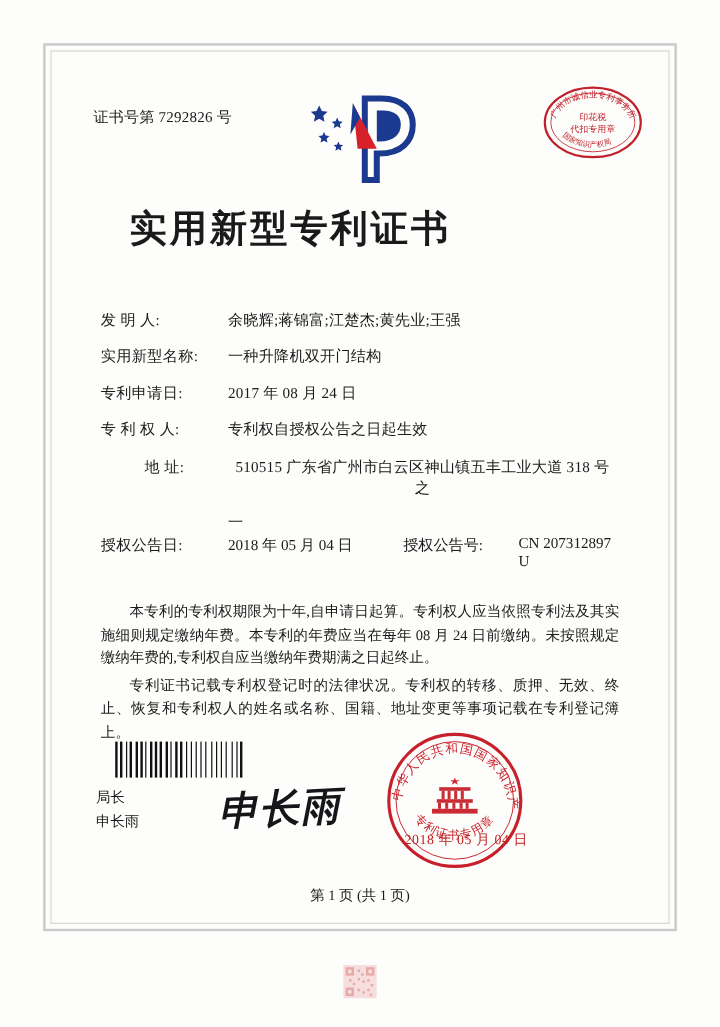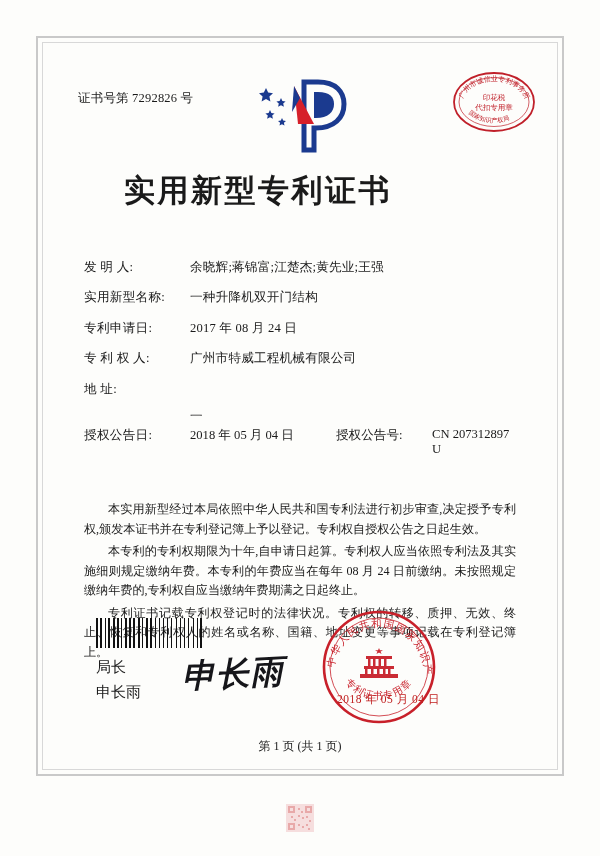--- a/index.html
+++ b/index.html
@@ -56,21 +56,20 @@
   
   .doc-title {
     position: absolute;
     left: 0; top: 170px;
     width: 484px;
     text-align: center;
     font-size: 31px;
     font-weight: bold;
     letter-spacing: 2.5px;
     font-family: "DejaVu Serif", serif;
-    margin-left: 16px;
   }
   
   .fields {
     position: absolute;
     left: 84px; top: 258px;
     width: 430px;
   }
   .frow {
     display: flex;
     align-items: flex-start;
@@ -80,21 +79,21 @@
   }
   .flabel {
     flex: 0 0 106px;
     white-space: nowrap;
     letter-spacing: 0.3px;
   }
   .fvalue {
     flex: 1 1 auto;
     letter-spacing: 0.2px;
   }
-  .frow.tight { margin-bottom: 10px; }
+  .frow.tight { margin-bottom: 10px; text-align: center; }
   .frow-inline {
     display: flex;
     font-size: 12.6px;
     margin-bottom: 11.5px;
     align-items: flex-start;
   }
   .col2-label {
     flex: 0 0 96px;
     white-space: nowrap;
     margin-left: 22px;
@@ -125,22 +124,22 @@
     align-items: stretch;
   }
   .barcode i {
     display: block;
     background: #111;
     height: 100%;
   }
   
   .sig-labels {
     position: absolute;
-    left: 96px; top: 655px;
-    font-size: 15px;
+    left: 80px; top: 655px;
+    font-size: 12px;
     line-height: 1.65;
   }
   .sig-script {
     position: absolute;
     left: 182px; top: 652px;
     font-size: 33px;
     font-family: "DejaVu Serif", serif;
     font-style: italic;
     font-weight: bold;
     color: #16161a;
@@ -250,38 +249,38 @@
     </div>
 
 
     <div class="frow">
       <div class="flabel">专利申请日:</div>
       <div class="fvalue">2017 年 08 月 24 日</div>
     </div>
 
     <div class="frow">
       <div class="flabel">专 利 权 人:</div>
-      <div class="fvalue">广州市特威工程机械有限公司</div>
+      <div class="fvalue">专利权自授权公告之日起生效</div>
     </div>
 
     <div class="frow tight">
       <div class="flabel">地        址:</div>
+      <div class="fvalue">510515  广东省广州市白云区神山镇五丰工业大道 318 号之</div>
     </div>
     <div class="addr-cont">一</div>
 
     <div class="frow-inline" style="margin-top:2px">
       <div class="flabel">授权公告日:</div>
       <div style="flex:0 0 124px">2018 年 05 月 04 日</div>
       <div class="col2-label">授权公告号:</div>
       <div style="flex:1 1 auto">CN 207312897 U</div>
     </div>
   </div>
 
   <div class="paras">
-    <p>本实用新型经过本局依照中华人民共和国专利法进行初步审查,决定授予专利权,颁发本证书并在专利登记簿上予以登记。专利权自授权公告之日起生效。</p>
     <p>本专利的专利权期限为十年,自申请日起算。专利权人应当依照专利法及其实施细则规定缴纳年费。本专利的年费应当在每年 08 月 24 日前缴纳。未按照规定缴纳年费的,专利权自应当缴纳年费期满之日起终止。</p>
     <p>专利证书记载专利权登记时的法律状况。专利权的转移、质押、无效、终止、恢复和专利权人的姓名或名称、国籍、地址变更等事项记载在专利登记簿上。</p>
   </div>
 
   <div class="barcode" id="barcode">
       <i style="width: 1.6px; margin-right: 0.8px; background: rgb(17, 17, 17);"></i>
       <i style="width: 0.9px; margin-right: 0.8px; background: transparent;"></i>
       <i style="width: 1.6px; margin-right: 0.8px; background: rgb(17, 17, 17);"></i>
       <i style="width: 1.6px; margin-right: 0.8px; background: transparent;"></i>
       <i style="width: 0.9px; margin-right: 0.8px; background: rgb(17, 17, 17);"></i>

